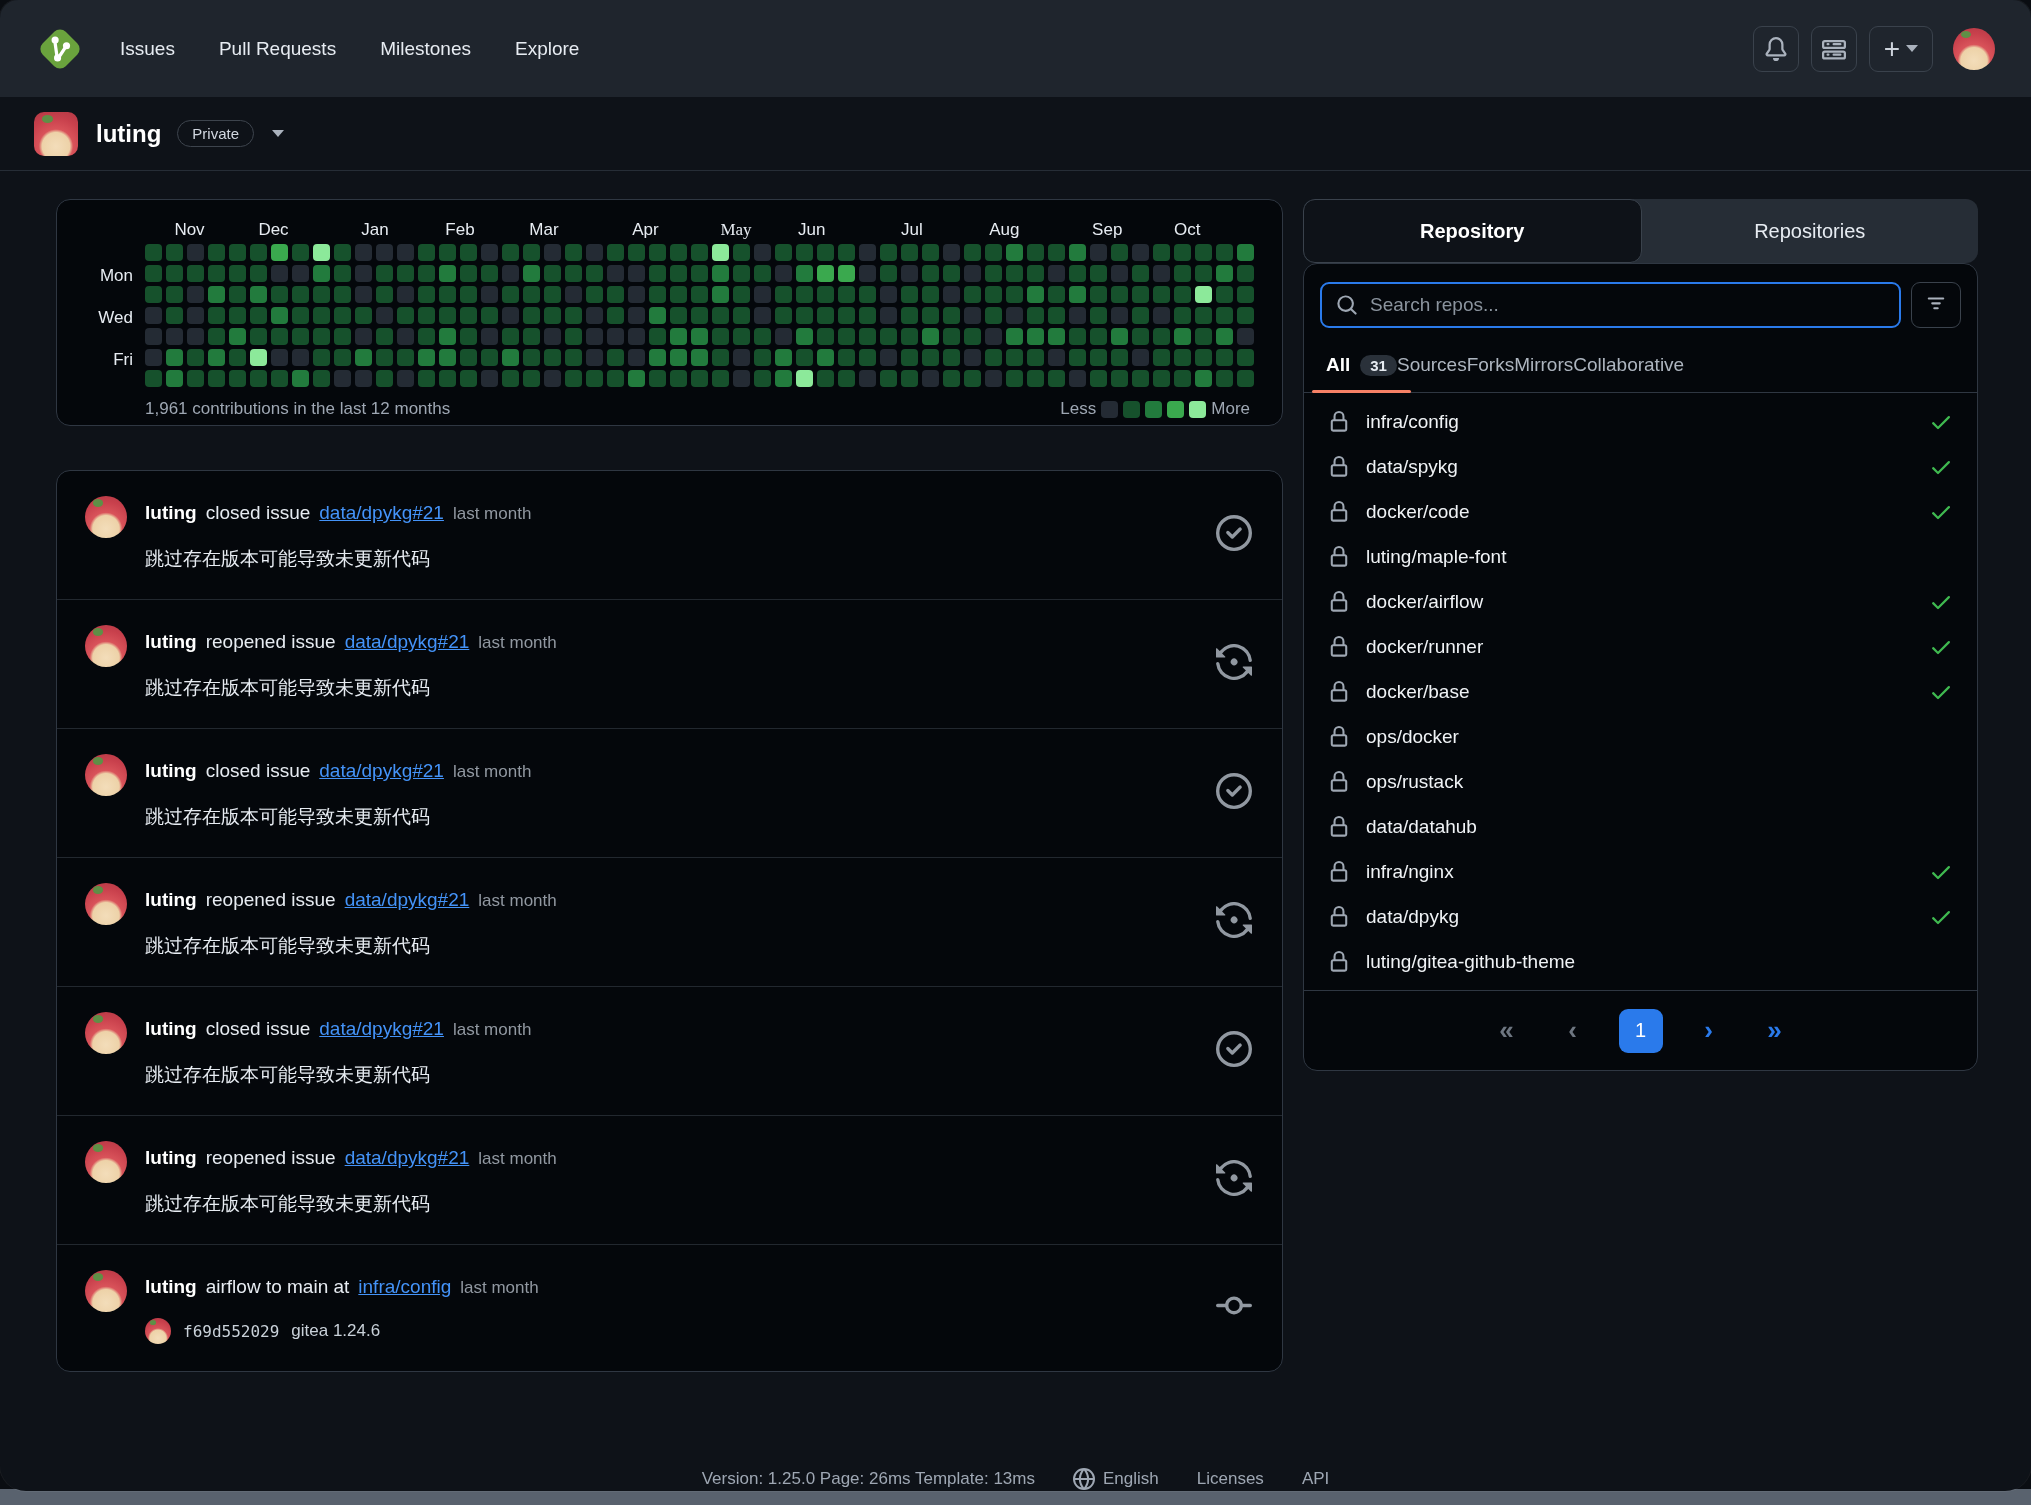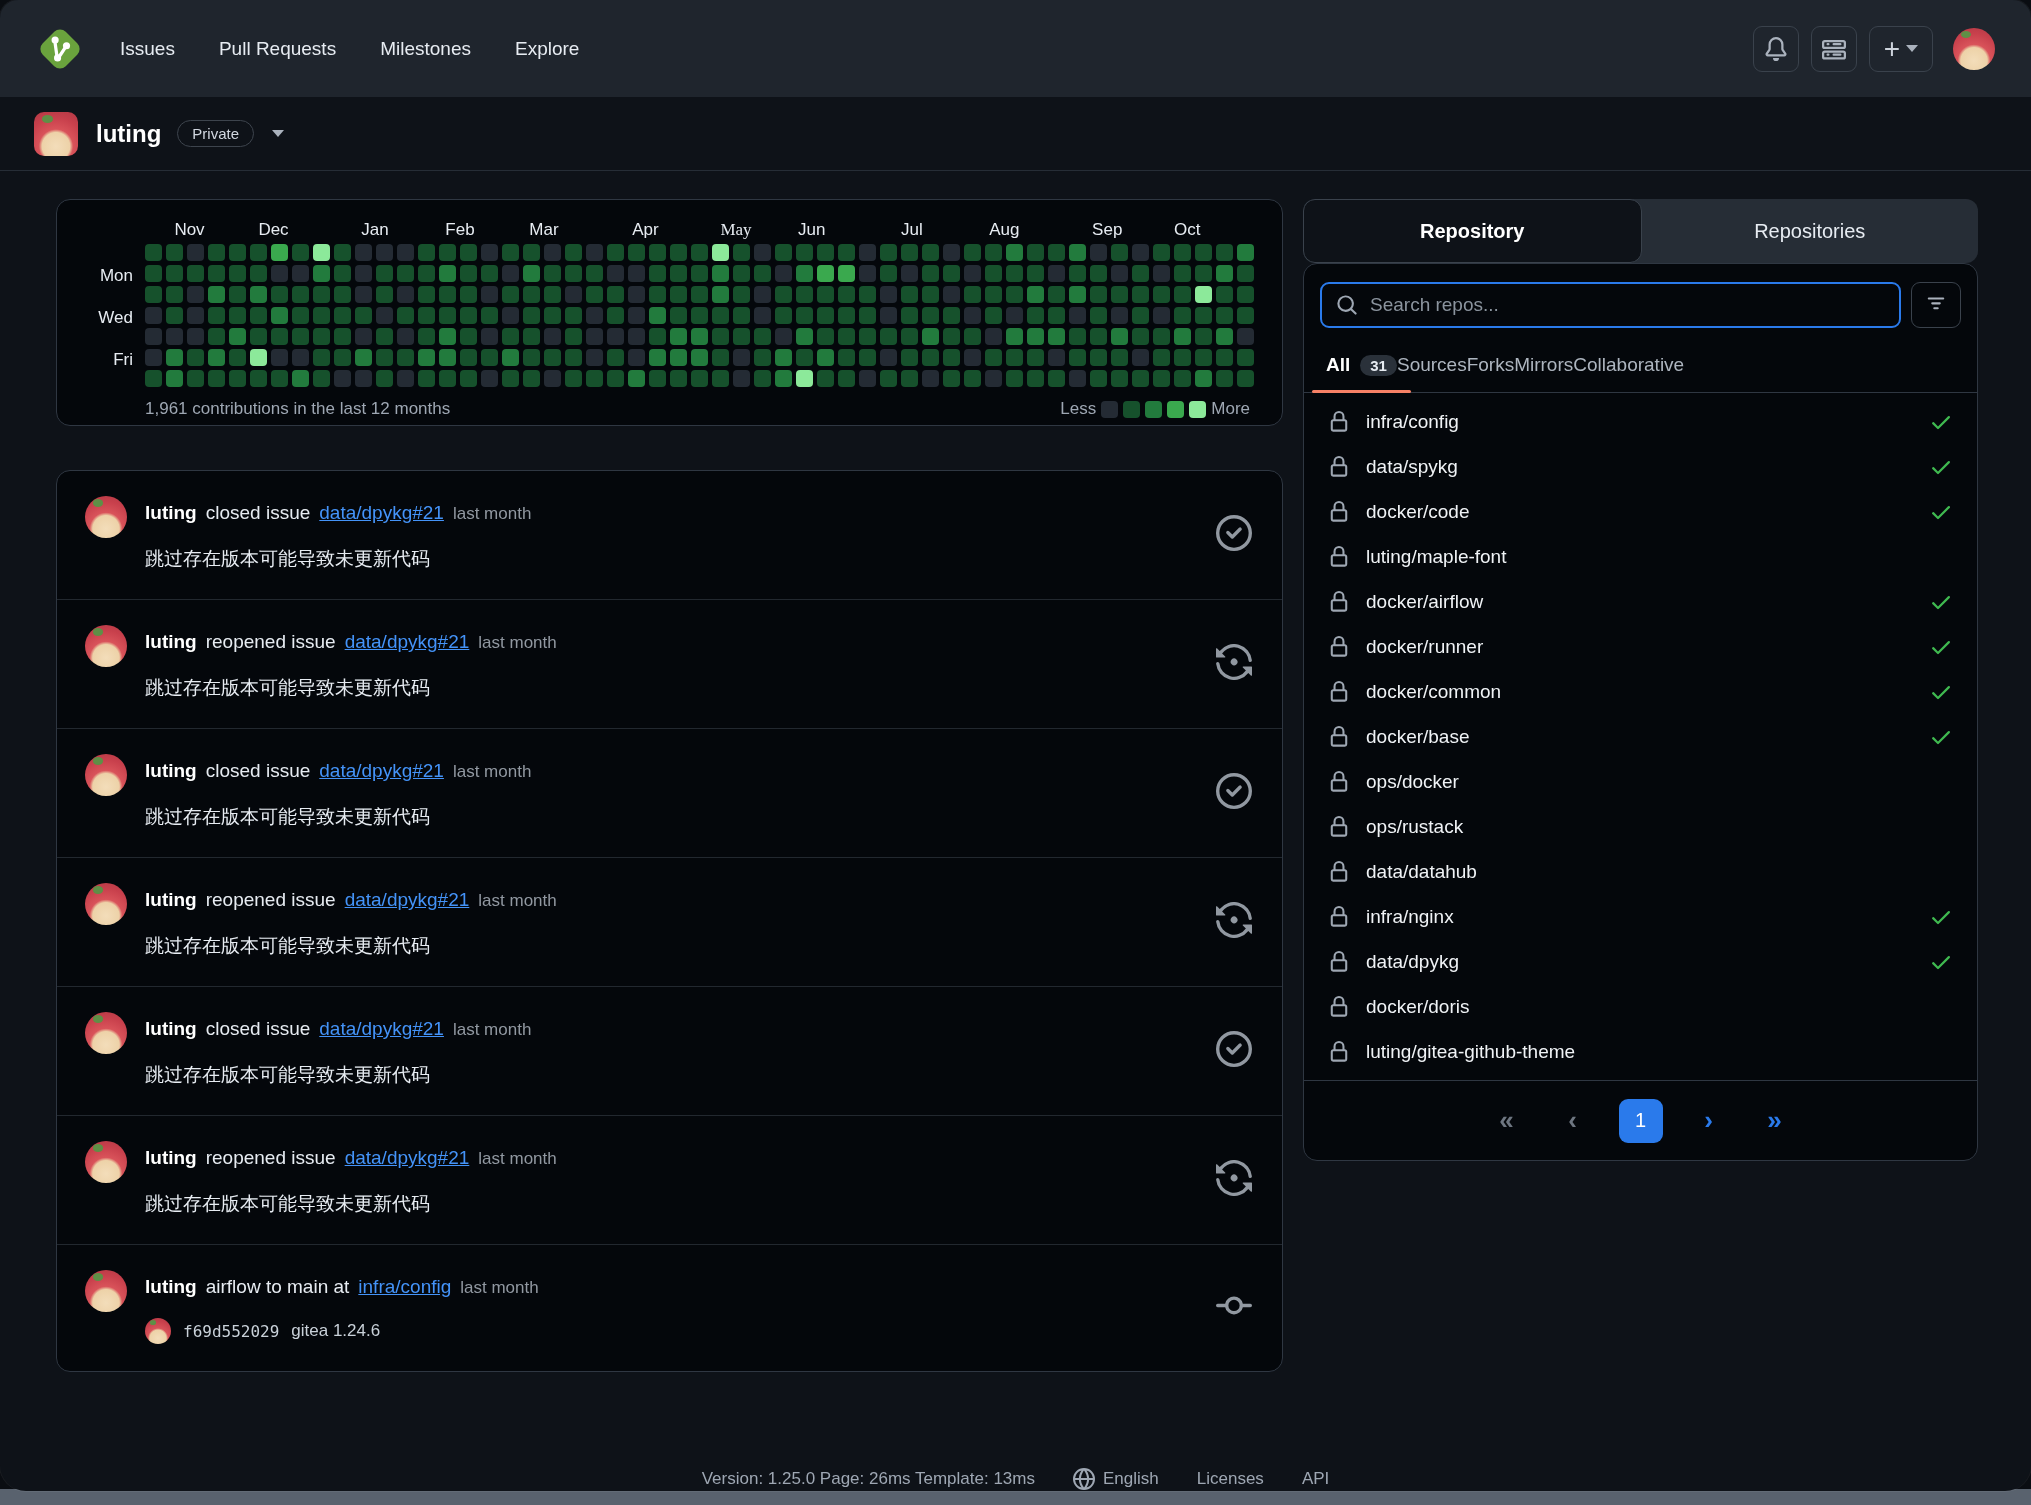--- a/index.html
+++ b/index.html
@@ -939,33 +939,20 @@
                   <path d="M13.78 4.22a.75.75 0 0 1 0 1.06l-7.25 7.25a.75.75 0 0 1-1.06 0L2.22 9.28a.751.751 0 0 1 1.06-1.06L6 10.94l6.72-6.72a.75.75 0 0 1 1.06 0Z"></path>
                 </svg>
               </div>
             </div>
             <div class="repo-row">
               <div class="repo-lock">
                 <svg width="22" height="22" viewBox="0 0 16 16" fill="currentColor">
                   <path d="M4 4a4 4 0 0 1 8 0v2h.25c.966 0 1.75.784 1.75 1.75v5.5A1.75 1.75 0 0 1 12.25 15h-8.5A1.75 1.75 0 0 1 2 13.25v-5.5C2 6.784 2.784 6 3.75 6H4Zm8.25 3.5h-8.5a.25.25 0 0 0-.25.25v5.5c0 .138.112.25.25.25h8.5a.25.25 0 0 0 .25-.25v-5.5a.25.25 0 0 0-.25-.25ZM10.5 6V4a2.5 2.5 0 1 0-5 0v2Z"></path>
                 </svg>
               </div>
-              <div class="repo-name">docker/common</div>
-              <div class="repo-check">
-                <svg width="24" height="24" viewBox="0 0 16 16" fill="currentColor">
-                  <path d="M13.78 4.22a.75.75 0 0 1 0 1.06l-7.25 7.25a.75.75 0 0 1-1.06 0L2.22 9.28a.751.751 0 0 1 1.06-1.06L6 10.94l6.72-6.72a.75.75 0 0 1 1.06 0Z"></path>
-                </svg>
-              </div>
-            </div>
-            <div class="repo-row">
-              <div class="repo-lock">
-                <svg width="22" height="22" viewBox="0 0 16 16" fill="currentColor">
-                  <path d="M4 4a4 4 0 0 1 8 0v2h.25c.966 0 1.75.784 1.75 1.75v5.5A1.75 1.75 0 0 1 12.25 15h-8.5A1.75 1.75 0 0 1 2 13.25v-5.5C2 6.784 2.784 6 3.75 6H4Zm8.25 3.5h-8.5a.25.25 0 0 0-.25.25v5.5c0 .138.112.25.25.25h8.5a.25.25 0 0 0 .25-.25v-5.5a.25.25 0 0 0-.25-.25ZM10.5 6V4a2.5 2.5 0 1 0-5 0v2Z"></path>
-                </svg>
-              </div>
               <div class="repo-name">docker/base</div>
               <div class="repo-check">
                 <svg width="24" height="24" viewBox="0 0 16 16" fill="currentColor">
                   <path d="M13.78 4.22a.75.75 0 0 1 0 1.06l-7.25 7.25a.75.75 0 0 1-1.06 0L2.22 9.28a.751.751 0 0 1 1.06-1.06L6 10.94l6.72-6.72a.75.75 0 0 1 1.06 0Z"></path>
                 </svg>
               </div>
             </div>
             <div class="repo-row">
               <div class="repo-lock">
                 <svg width="22" height="22" viewBox="0 0 16 16" fill="currentColor">
@@ -1008,28 +995,20 @@
                 <svg width="22" height="22" viewBox="0 0 16 16" fill="currentColor">
                   <path d="M4 4a4 4 0 0 1 8 0v2h.25c.966 0 1.75.784 1.75 1.75v5.5A1.75 1.75 0 0 1 12.25 15h-8.5A1.75 1.75 0 0 1 2 13.25v-5.5C2 6.784 2.784 6 3.75 6H4Zm8.25 3.5h-8.5a.25.25 0 0 0-.25.25v5.5c0 .138.112.25.25.25h8.5a.25.25 0 0 0 .25-.25v-5.5a.25.25 0 0 0-.25-.25ZM10.5 6V4a2.5 2.5 0 1 0-5 0v2Z"></path>
                 </svg>
               </div>
               <div class="repo-name">data/dpykg</div>
               <div class="repo-check">
                 <svg width="24" height="24" viewBox="0 0 16 16" fill="currentColor">
                   <path d="M13.78 4.22a.75.75 0 0 1 0 1.06l-7.25 7.25a.75.75 0 0 1-1.06 0L2.22 9.28a.751.751 0 0 1 1.06-1.06L6 10.94l6.72-6.72a.75.75 0 0 1 1.06 0Z"></path>
                 </svg>
               </div>
-            </div>
-            <div class="repo-row">
-              <div class="repo-lock">
-                <svg width="22" height="22" viewBox="0 0 16 16" fill="currentColor">
-                  <path d="M4 4a4 4 0 0 1 8 0v2h.25c.966 0 1.75.784 1.75 1.75v5.5A1.75 1.75 0 0 1 12.25 15h-8.5A1.75 1.75 0 0 1 2 13.25v-5.5C2 6.784 2.784 6 3.75 6H4Zm8.25 3.5h-8.5a.25.25 0 0 0-.25.25v5.5c0 .138.112.25.25.25h8.5a.25.25 0 0 0 .25-.25v-5.5a.25.25 0 0 0-.25-.25ZM10.5 6V4a2.5 2.5 0 1 0-5 0v2Z"></path>
-                </svg>
-              </div>
-              <div class="repo-name">docker/doris</div>
             </div>
             <div class="repo-row">
               <div class="repo-lock">
                 <svg width="22" height="22" viewBox="0 0 16 16" fill="currentColor">
                   <path d="M4 4a4 4 0 0 1 8 0v2h.25c.966 0 1.75.784 1.75 1.75v5.5A1.75 1.75 0 0 1 12.25 15h-8.5A1.75 1.75 0 0 1 2 13.25v-5.5C2 6.784 2.784 6 3.75 6H4Zm8.25 3.5h-8.5a.25.25 0 0 0-.25.25v5.5c0 .138.112.25.25.25h8.5a.25.25 0 0 0 .25-.25v-5.5a.25.25 0 0 0-.25-.25ZM10.5 6V4a2.5 2.5 0 1 0-5 0v2Z"></path>
                 </svg>
               </div>
               <div class="repo-name">luting/gitea-github-theme</div>
             </div>
           </div>

